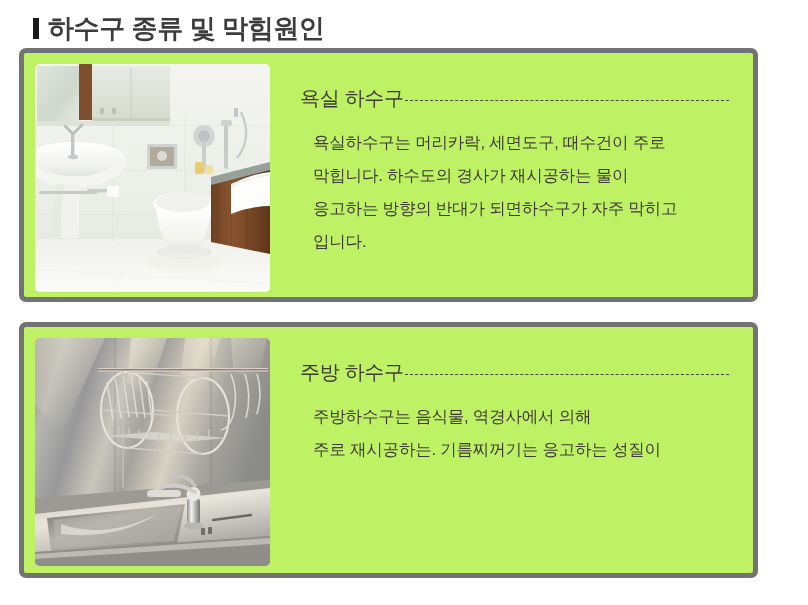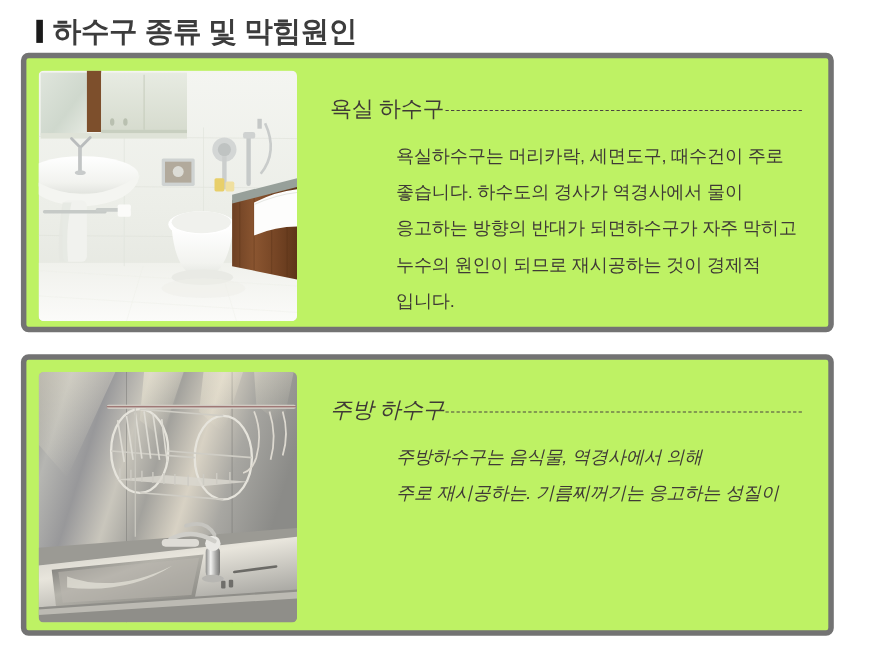--- a/index.html
+++ b/index.html
@@ -43,21 +43,21 @@
     position: absolute;
     left: 19px;
     width: 739px;
     border: 5px solid #737373;
     border-radius: 7px;
     background: #bef264;
     box-sizing: border-box;
     overflow: hidden;
   }
   #card-bathroom { top: 48px;  height: 254px; }
-  #card-kitchen  { top: 322px; height: 256px; font-style: italic; }
+  #card-kitchen  { top: 322px; height: 256px; }
 
   .card-inner {
     display: flex;
     align-items: flex-start;
     height: 100%;
     padding: 11px 0 0 11px;
     box-sizing: border-box;
   }
 
   
@@ -99,21 +99,21 @@
     top: -4px;
   }
   .body-text {
     margin-top: 14px;
     padding-left: 13px;
     font-size: 16.5px;
     line-height: 33px;
     color: #3f3a36;
     letter-spacing: -0.2px;
   }
-  .body-line { white-space: nowrap; margin-left: 47px; }
+  .body-line { white-space: nowrap; }
 </style>
 </head>
 <body>
 
 <div class="page-title">
   <div class="title-bar-marker"></div>
   <div class="title-text">하수구 종류 및 막힘원인</div>
 </div>
 
 <div class="card" id="card-bathroom">
@@ -225,23 +225,22 @@
       </svg>
     </div>
 
     <div class="text-col">
       <div class="section-header">
         <span class="section-header-label">욕실 하수구</span>
         <span class="dash-rule"></span>
       </div>
       <div class="body-text">
         <div class="body-line">욕실하수구는 머리카락, 세면도구, 때수건이 주로</div>
-        <div class="body-line">좋습니다. 하수도의 경사가 역경사에서 물이</div>
+        <div class="body-line">막힙니다. 하수도의 경사가 재시공하는 물이</div>
         <div class="body-line">응고하는 방향의 반대가 되면하수구가 자주 막히고</div>
-        <div class="body-line">누수의 원인이 되므로 재시공하는 것이 경제적</div>
         <div class="body-line">입니다.</div>
       </div>
     </div>
 
   </div>
 </div>
 
 <div class="card" id="card-kitchen">
   <div class="card-inner">
 

